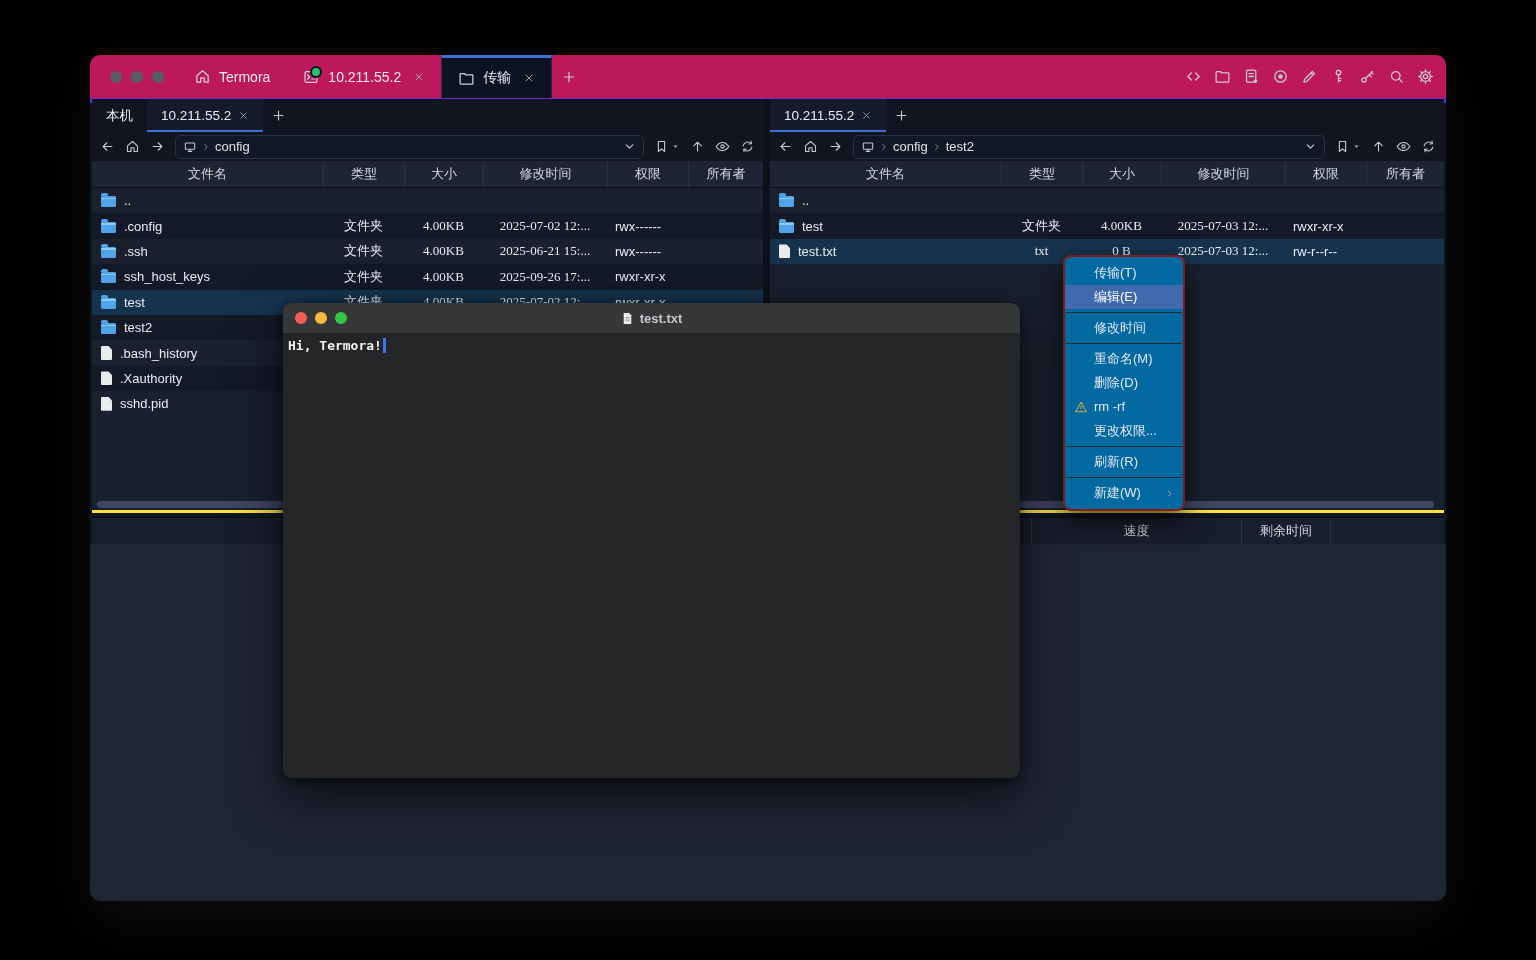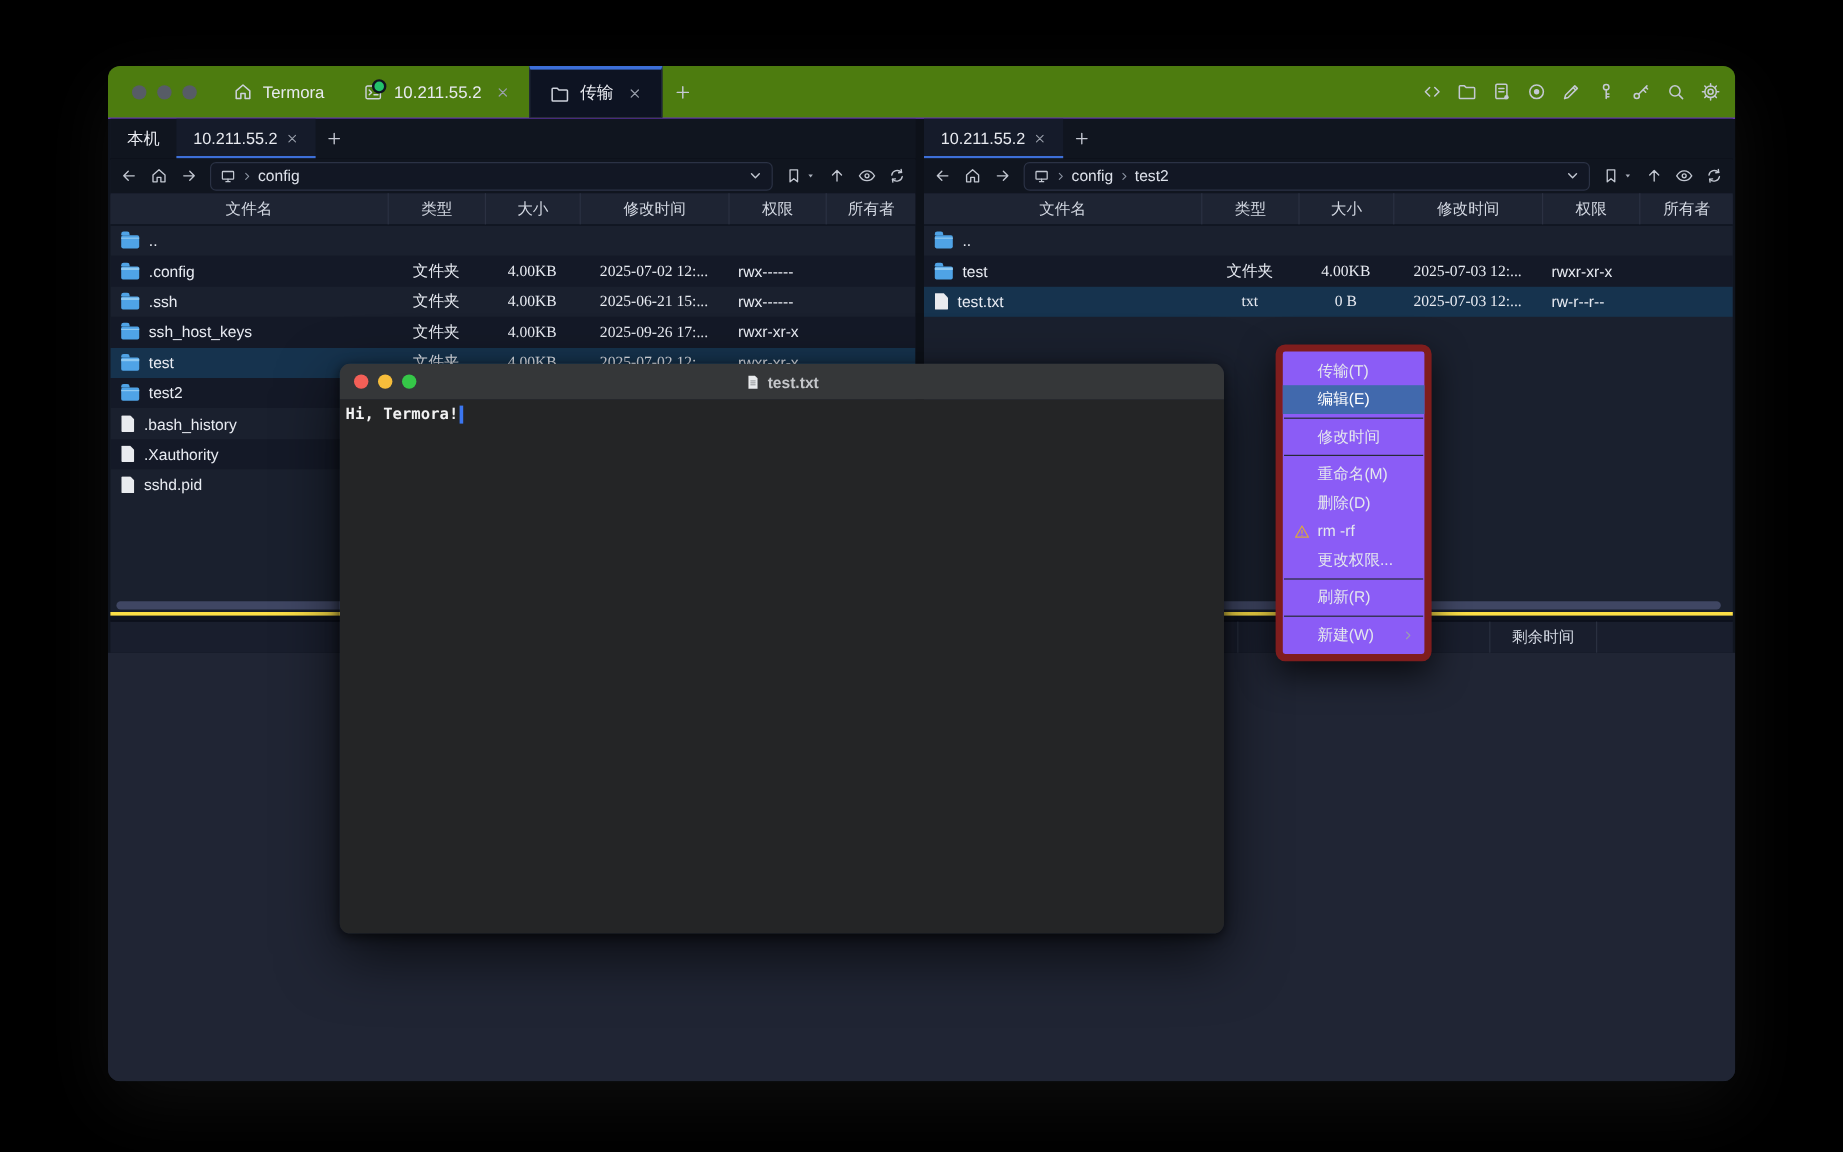--- a/index.html
+++ b/index.html
@@ -2,21 +2,21 @@
 <html><head>
 <meta charset="utf-8">
 <style>
   html,body{margin:0;padding:0;background:#000;width:1536px;height:960px;overflow:hidden;
     font-family:"Liberation Sans","DejaVu Sans",sans-serif;-webkit-font-smoothing:antialiased;}
   .stage{position:relative;width:1536px;height:960px;background:#000;}
   .app{position:absolute;left:90px;top:55px;width:1356px;height:846px;background:#10151f;
     border-radius:10px;overflow:hidden;box-shadow:0 18px 60px rgba(40,40,40,.35),0 4px 18px rgba(0,0,0,.8);}
 
   
-  .titlebar{position:absolute;left:0;top:0;right:0;height:43px;background:#4d7c0f;border-bottom:1px solid #6d28d9;}
+  .titlebar{position:absolute;left:0;top:0;right:0;height:43px;background:#be185d;border-bottom:5px solid #6d28d9;}
   .traffic{position:absolute;left:20px;top:16px;display:flex;gap:9px;}
   .dot{width:12px;height:12px;border-radius:50%;}
   .dot.gray{background:#575c66;}
   .main-tabs{position:absolute;left:88px;top:0;height:43px;display:flex;align-items:stretch;}
   .mtab{display:flex;align-items:center;gap:8px;padding:0 16px;color:#e8eaf0;font-size:14px;position:relative;}
   .mtab .ic{width:17px;height:17px;color:#cdd2dc;}
   .mtab.active{background:#0d1322;border-left:1px solid #242b3c;border-right:1px solid #242b3c;border-top:3px solid #3d6fd8;}
   .mtab .x{width:12px;height:12px;color:#9aa0ac;margin-left:4px;}
   .term-wrap{position:relative;width:18px;height:16px;}
   .term-wrap .ic{width:18px;height:16px;}
@@ -85,22 +85,22 @@
     box-shadow:0 18px 50px rgba(0,0,0,.65),0 2px 10px rgba(0,0,0,.6);z-index:50;}
   .ed-titlebar{position:absolute;left:0;top:0;right:0;height:30px;background:#353739;display:flex;align-items:center;}
   .ed-traffic{position:absolute;left:12px;top:9px;display:flex;gap:8px;}
   .ed-title{margin:0 auto;display:flex;align-items:center;gap:6px;color:#c5c7ca;font-size:13px;font-weight:600;}
   .ed-title .ic{width:13px;height:15px;color:#e8eaec;}
   .ed-body{position:absolute;left:0;top:30px;right:0;bottom:0;background:#242526;padding:5px 5px;
     font-family:"DejaVu Sans Mono","Liberation Mono",monospace;font-size:13px;font-weight:700;color:#f2f2f2;}
   .cursor{display:inline-block;width:3px;height:15px;background:#3b76f0;vertical-align:text-bottom;margin-left:1px;}
 
   
-  .cmenu{position:absolute;left:973px;top:200px;width:118px;background:#8b5cf6;border:6px solid #7f1d1d;
-    border-radius:8px;padding:4px 0;z-index:60;box-shadow:0 10px 28px rgba(0,0,0,.7);margin-top:32px;}
+  .cmenu{position:absolute;left:973px;top:200px;width:118px;background:#0369a1;border:2px solid #7f1d1d;
+    border-radius:8px;padding:4px 0;z-index:60;box-shadow:0 10px 28px rgba(0,0,0,.7);}
   .citem{position:relative;height:24px;line-height:24px;padding-left:29px;color:#e4e7ee;font-size:13px;white-space:nowrap;}
   .citem.hl{background:#4169ad;color:#fff;}
   .citem .licon{position:absolute;left:9px;top:5px;width:14px;height:14px;color:#d9a641;}
   .citem .ricon{position:absolute;right:8px;top:6.5px;width:11px;height:11px;color:#9aa0ac;}
   .csep{height:1px;background:#262b36;margin:3px 1px;}
 </style>
 </head>
 <body>
 
 <svg width="0" height="0" style="position:absolute">

